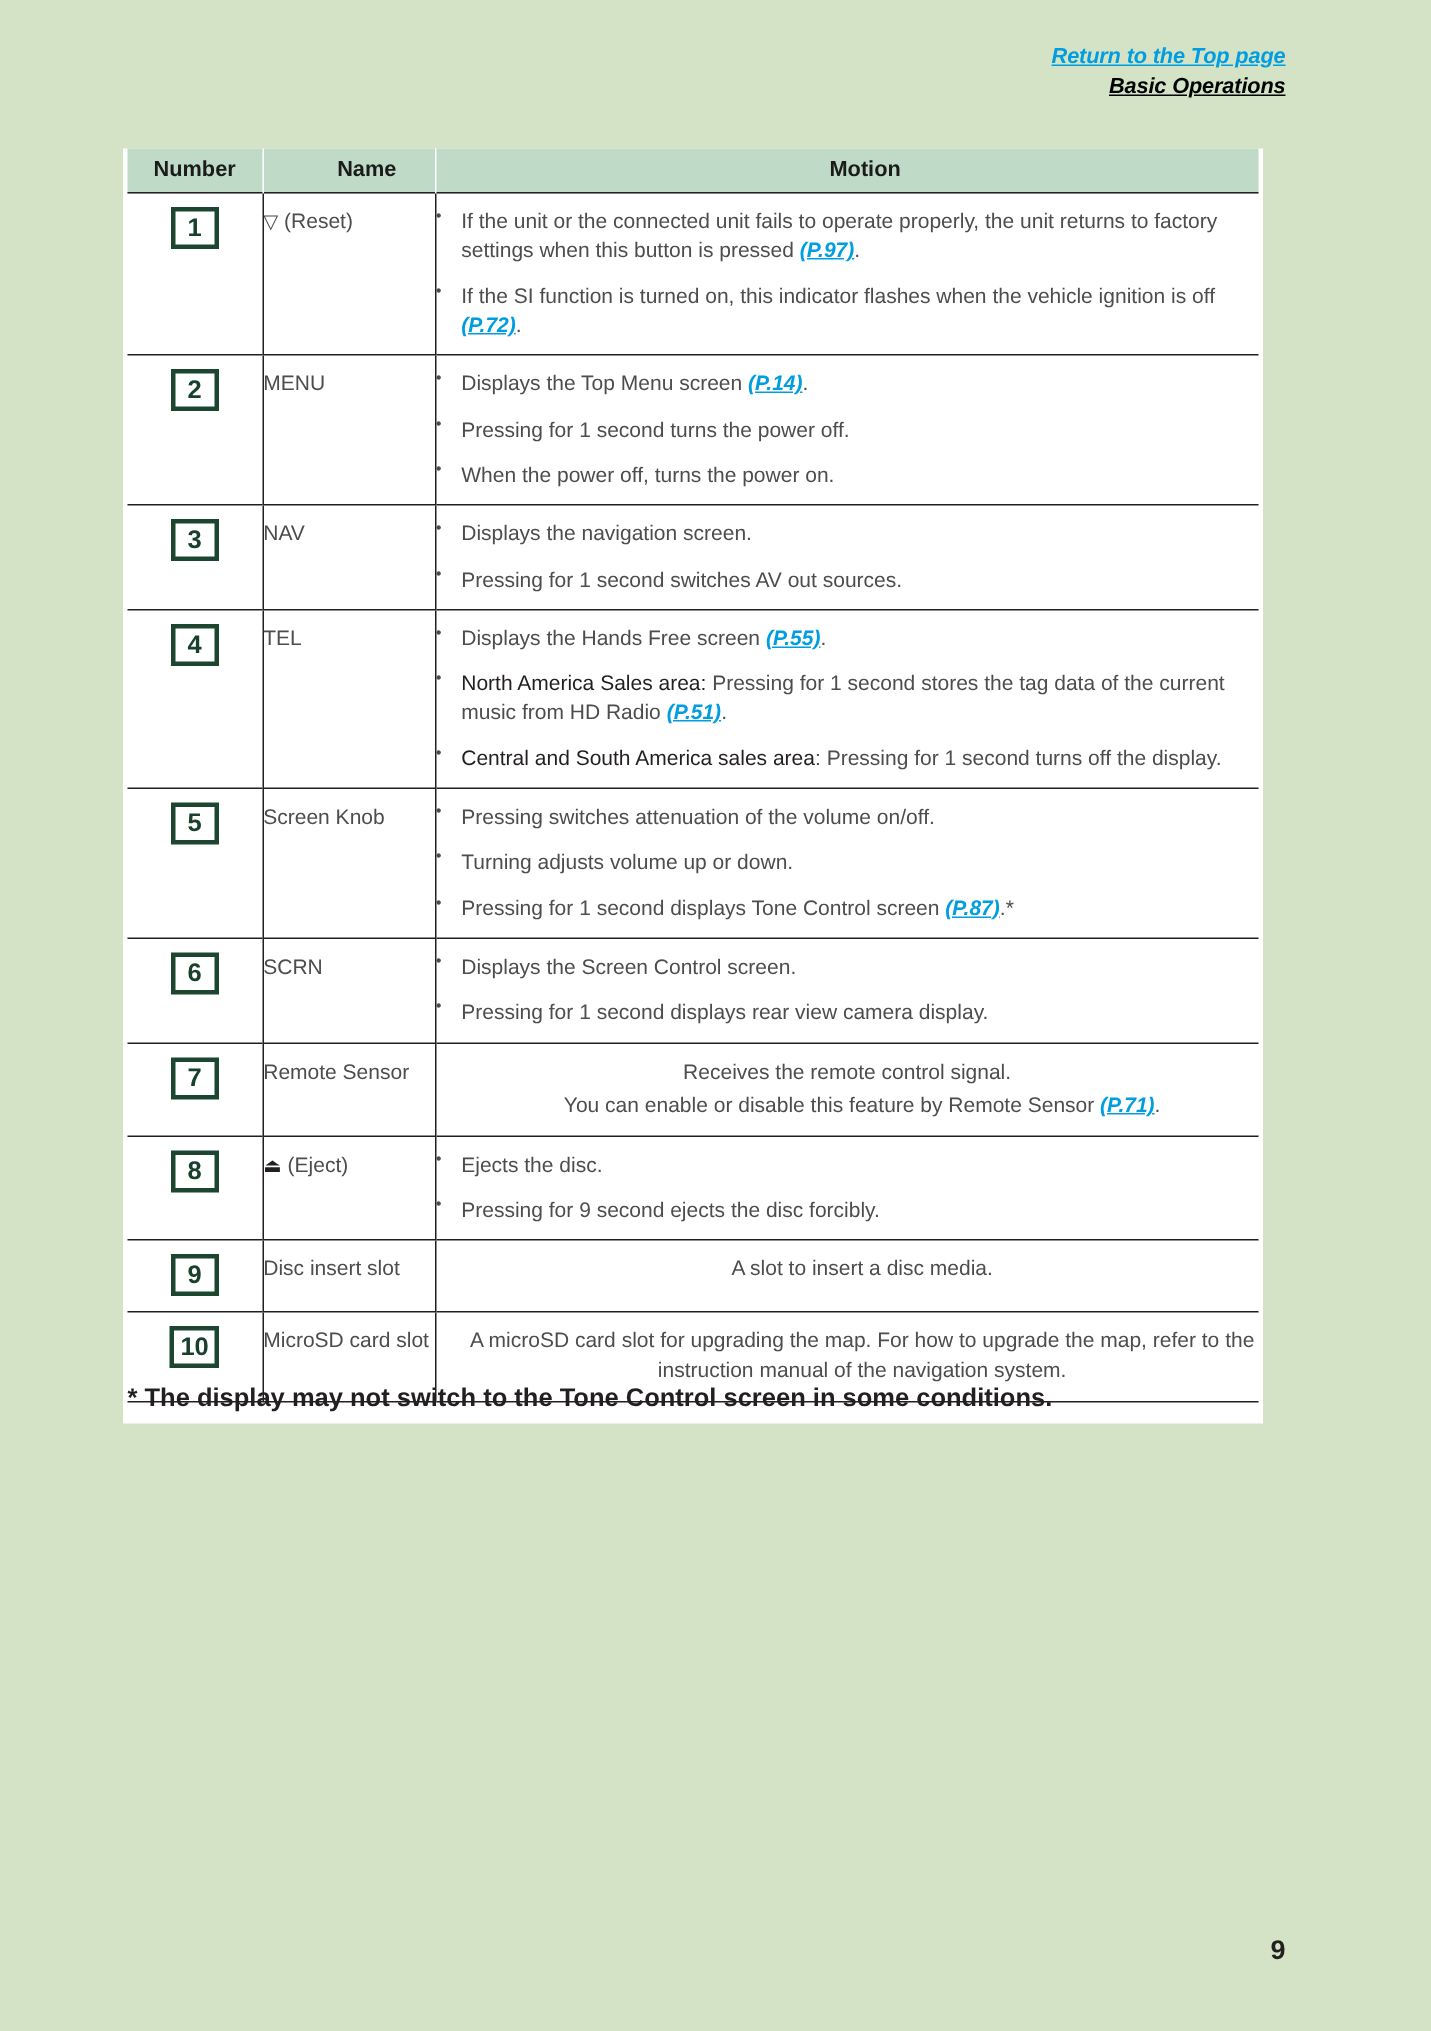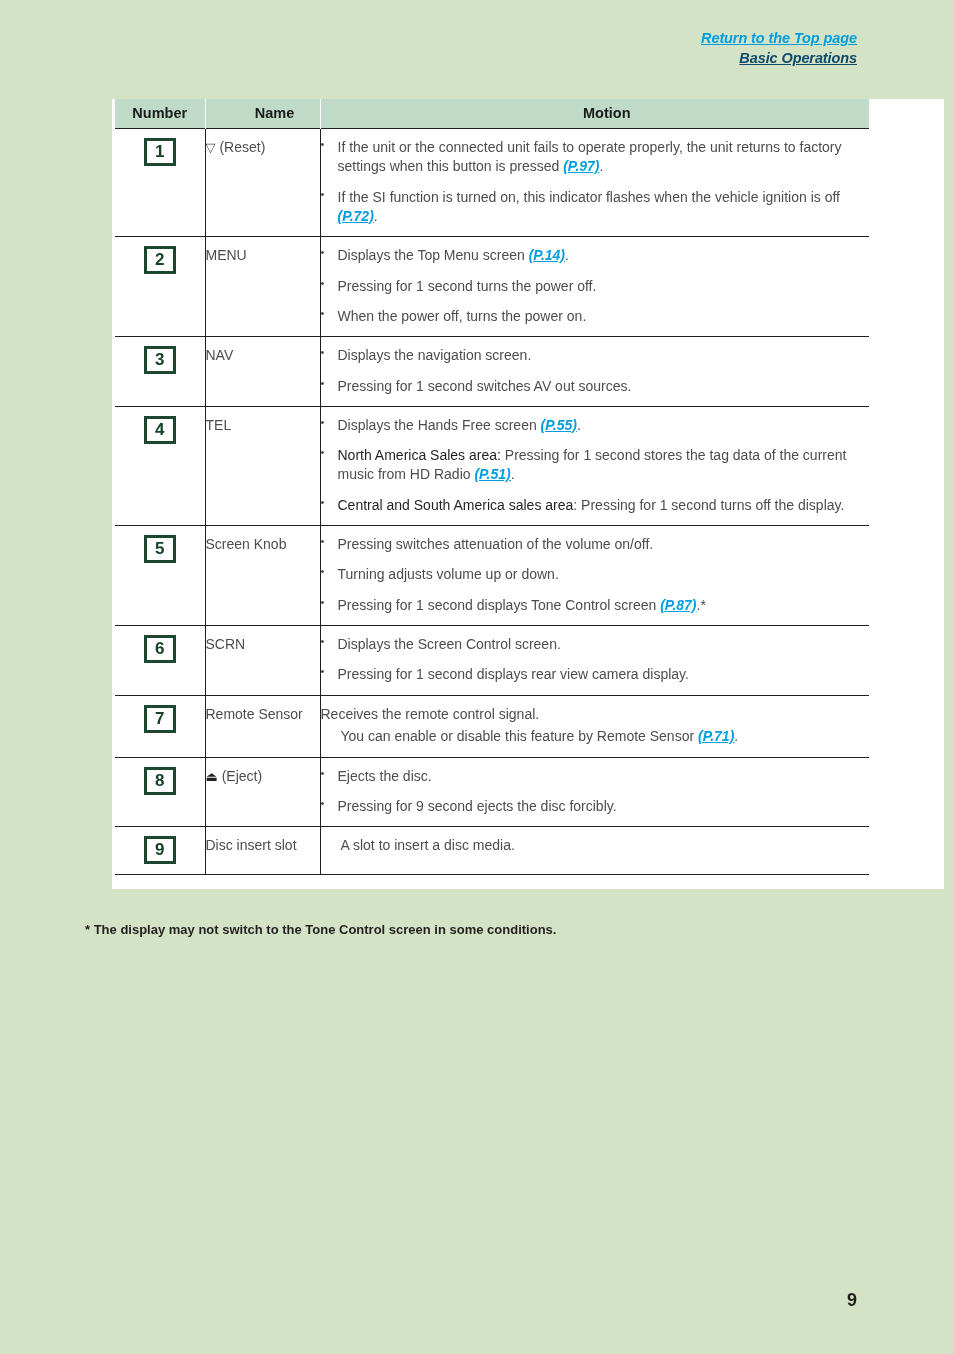--- a/index.html
+++ b/index.html
@@ -28,29 +28,29 @@
     font-style: italic;
     font-weight: bold;
     font-size: 14.5px;
     text-decoration: underline;
     letter-spacing: -0.1px;
   }
   .link-top {
     color: #009ee0;
   }
   .link-basic {
-    color: #0c4a6e;
+    color: #000000;
   }
 
   
   .table-card {
     position: absolute;
-    left: 112px;
+    left: 82px;
     top: 99px;
-    width: 832px;
+    width: 760px;
     background: #ffffff;
     padding-bottom: 14px;
     box-sizing: border-box;
   }
 
   table.spec {
     border-collapse: collapse;
     width: 754px;
     margin-left: 3px;
     table-layout: fixed;
@@ -137,20 +137,21 @@
     content: "\2022";
     position: absolute;
     left: 0;
     top: -1px;
     font-size: 11px;
     color: #4d4d4d;
   }
   p.plain {
     margin: 0 0 3px 0;
     line-height: 1.4;
+    text-align: center;
   }
   p.plain:last-child {
     margin-bottom: 0;
     padding-left: 20px;
   }
 
   .pref {
     color: #009ee0;
     font-weight: bold;
     font-style: italic;
@@ -167,21 +168,21 @@
   .eject {
     font-size: 13px;
     color: #231f20;
   }
 
   
   .footnote {
     position: absolute;
     left: 85px;
     top: 922px;
-    font-size: 13px;
+    font-size: 17px;
     font-weight: bold;
     color: #231f20;
   }
 
   
   .page-number {
     position: absolute;
     right: 97px;
     bottom: 43px;
     font-size: 18px;
@@ -297,19 +298,28 @@
         </tr>
         <tr>
           <td class="num"><span class="badge">9</span></td>
           <td class="name"><span>Disc insert slot</span></td>
           <td class="motion">
             <div>
               <p class="plain">A slot to insert a disc media.</p>
             </div>
           </td>
         </tr>
+        <tr>
+          <td class="num"><span class="badge">10</span></td>
+          <td class="name"><span>MicroSD card slot</span></td>
+          <td class="motion">
+            <div>
+              <p class="plain">A microSD card slot for upgrading the map. For how to upgrade the map, refer to the instruction manual of the navigation system.</p>
+            </div>
+          </td>
+        </tr>
       </tbody>
   </table>
 </div>
 
 <div class="footnote">* The display may not switch to the Tone Control screen in some conditions.</div>
 
 <div class="page-number">9</div>
 
 </body></html>

